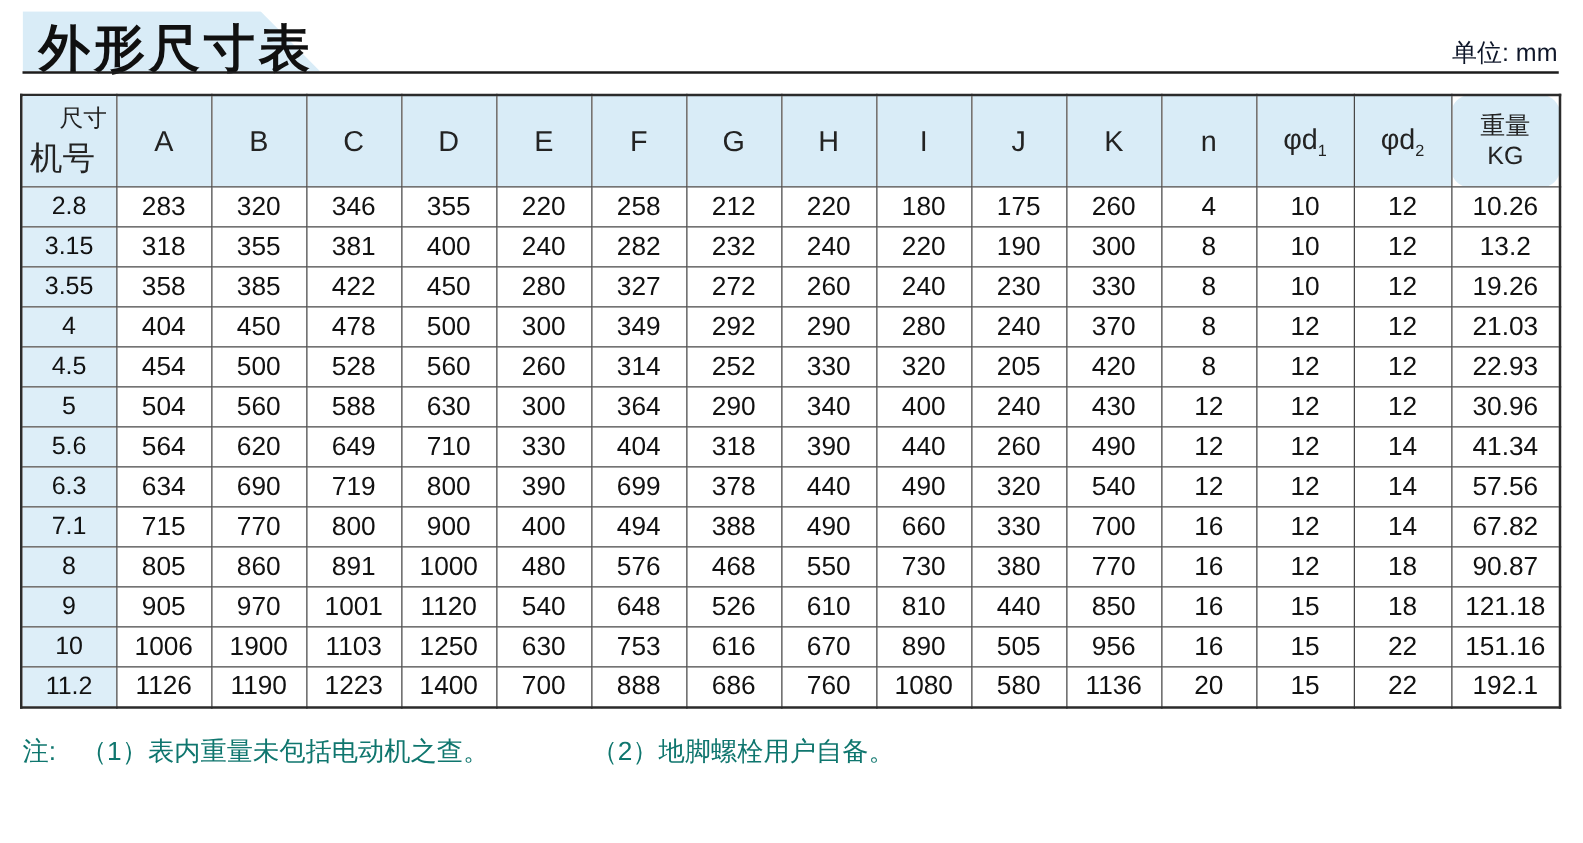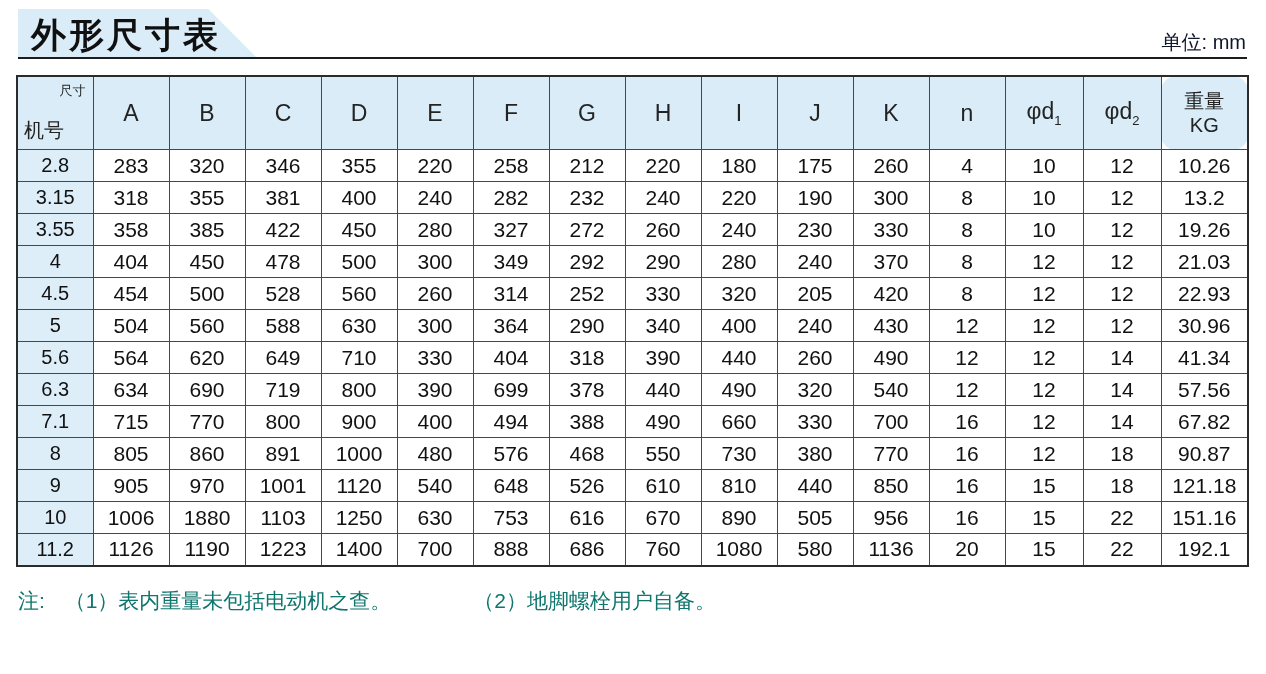--- a/index.html
+++ b/index.html
@@ -9,21 +9,21 @@
     overflow:hidden;
   }
   
   .banner{
     position:absolute;left:18px;top:9px;width:238px;height:48px;
     background:#d9ecf7;
     clip-path:polygon(0 0,80% 0,100% 100%,0 100%);
   }
   .page-title{
     position:absolute;left:31px;top:12px;
-    font-size:35px;font-weight:bold;letter-spacing:3px;color:#101010;
+    font-size:41px;font-weight:bold;letter-spacing:3px;color:#101010;
   }
   .rule{
     position:absolute;left:18px;top:57px;width:1229px;height:2px;background:#1c1c1c;
   }
   .unit-label{
     position:absolute;right:20px;top:29px;font-size:20px;color:#0f172a;
   }
   
   table.dim{
     position:absolute;left:16px;top:75px;
@@ -45,22 +45,22 @@
   table.dim tbody td{font-size:21px;color:#111;background:#ffffff;}
   table.dim tbody td.model{background:#ddeef8;font-size:20px;}
   
   th.corner{
     position:relative;
     background-image:linear-gradient(to bottom right,
       rgba(0,0,0,0) calc(50% - 1px),#474747 calc(50% - 1px),
       #474747 calc(50% + 1px),rgba(0,0,0,0) calc(50% + 1px));
     background-color:#d9ecf7;
   }
-  th.corner .c-top{position:absolute;top:5px;right:7px;font-size:13px;}
-  th.corner .c-bottom{position:absolute;bottom:5px;left:6px;font-size:20px;text-align:center;}
+  th.corner .c-top{position:absolute;top:5px;right:7px;font-size:19px;}
+  th.corner .c-bottom{position:absolute;bottom:5px;left:6px;font-size:26px;text-align:center;}
   
   .note{
     position:absolute;left:18px;top:587px;font-size:21px;color:#0f766e;
     white-space:nowrap;
   }
   .note .n1{margin-left:14px;}
   .note .n2{margin-left:76px;}
 </style>
 </head>
 <body>
@@ -310,21 +310,21 @@
         <td>440</td>
         <td>850</td>
         <td>16</td>
         <td>15</td>
         <td>18</td>
         <td>121.18</td>
       </tr>
       <tr>
         <td class="model">10</td>
         <td>1006</td>
-        <td>1880</td>
+        <td>1900</td>
         <td>1103</td>
         <td>1250</td>
         <td>630</td>
         <td>753</td>
         <td>616</td>
         <td>670</td>
         <td>890</td>
         <td>505</td>
         <td>956</td>
         <td>16</td>

